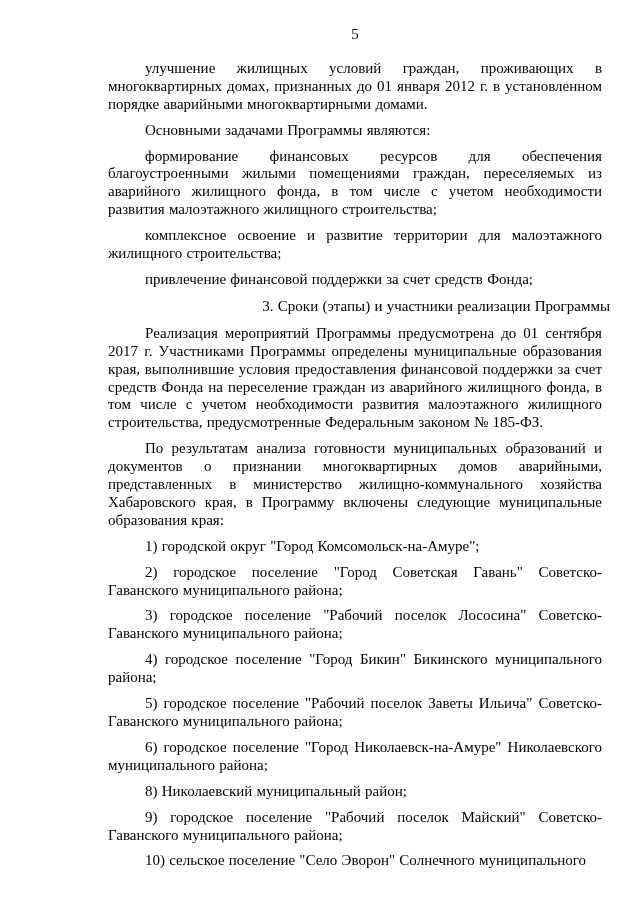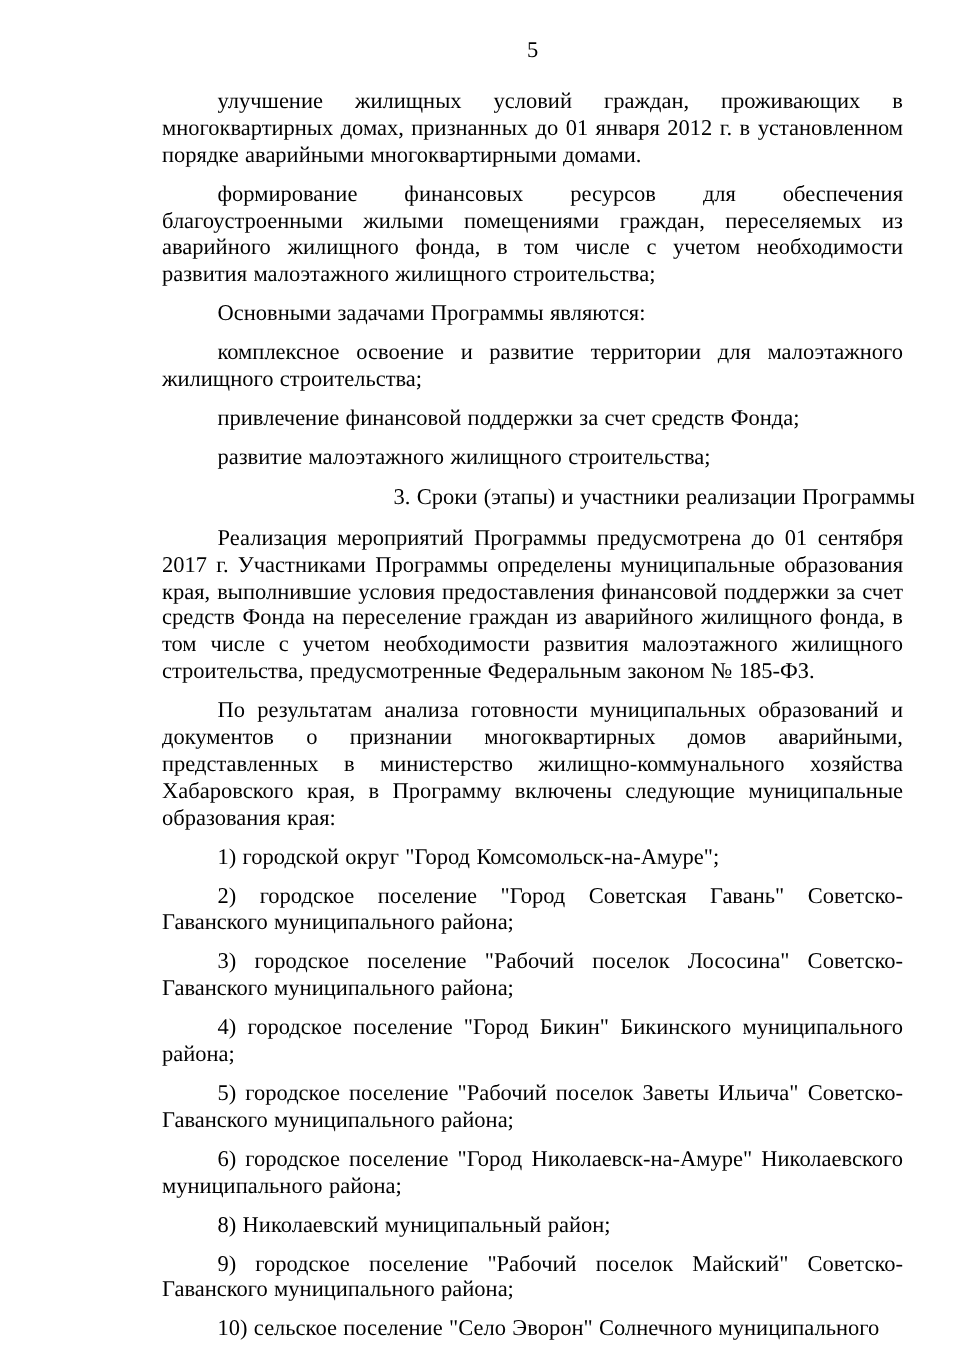--- a/index.html
+++ b/index.html
@@ -37,25 +37,24 @@
     margin: 9px 0;
   }
 </style>
 </head>
 <body>
 
 <div class="page">
   <div class="page-number">5</div>
   <div id="document-body">
       <p class="para body">улучшение жилищных условий граждан, проживающих в многоквартирных домах, признанных до 01 января 2012 г. в установленном порядке аварийными многоквартирными домами.</p>
+      <p class="para body">Основными задачами Программы являются:</p>
       <p class="para body">формирование финансовых ресурсов для обеспечения благоустроенными жилыми помещениями граждан, переселяемых из аварийного жилищного фонда, в том числе с учетом необходимости развития малоэтажного жилищного строительства;</p>
-      <p class="para body">Основными задачами Программы являются:</p>
       <p class="para body">комплексное освоение и развитие территории для малоэтажного жилищного строительства;</p>
       <p class="para body">привлечение финансовой поддержки за счет средств Фонда;</p>
-      <p class="para body">развитие малоэтажного жилищного строительства;</p>
       <p class="para heading">3. Сроки (этапы) и участники реализации Программы</p>
       <p class="para body">Реализация мероприятий Программы предусмотрена до 01 сентября 2017 г. Участниками Программы определены муниципальные образования края, выполнившие условия предоставления финансовой поддержки за счет средств Фонда на переселение граждан из аварийного жилищного фонда, в том числе с учетом необходимости развития малоэтажного жилищного строительства, предусмотренные Федеральным законом № 185-ФЗ.</p>
       <p class="para body">По результатам анализа готовности муниципальных образований и документов о признании многоквартирных домов аварийными, представленных в министерство жилищно-коммунального хозяйства Хабаровского края, в Программу включены следующие муниципальные образования края:</p>
       <p class="para body">1) городской округ "Город Комсомольск-на-Амуре";</p>
       <p class="para body">2) городское поселение "Город Советская Гавань" Советско-Гаванского муниципального района;</p>
       <p class="para body">3) городское поселение "Рабочий поселок Лососина" Советско-Гаванского муниципального района;</p>
       <p class="para body">4) городское поселение "Город Бикин" Бикинского муниципального района;</p>
       <p class="para body">5) городское поселение "Рабочий поселок Заветы Ильича" Советско-Гаванского муниципального района;</p>
       <p class="para body">6) городское поселение "Город Николаевск-на-Амуре" Николаевского муниципального района;</p>
       <p class="para body">8) Николаевский муниципальный район;</p>

